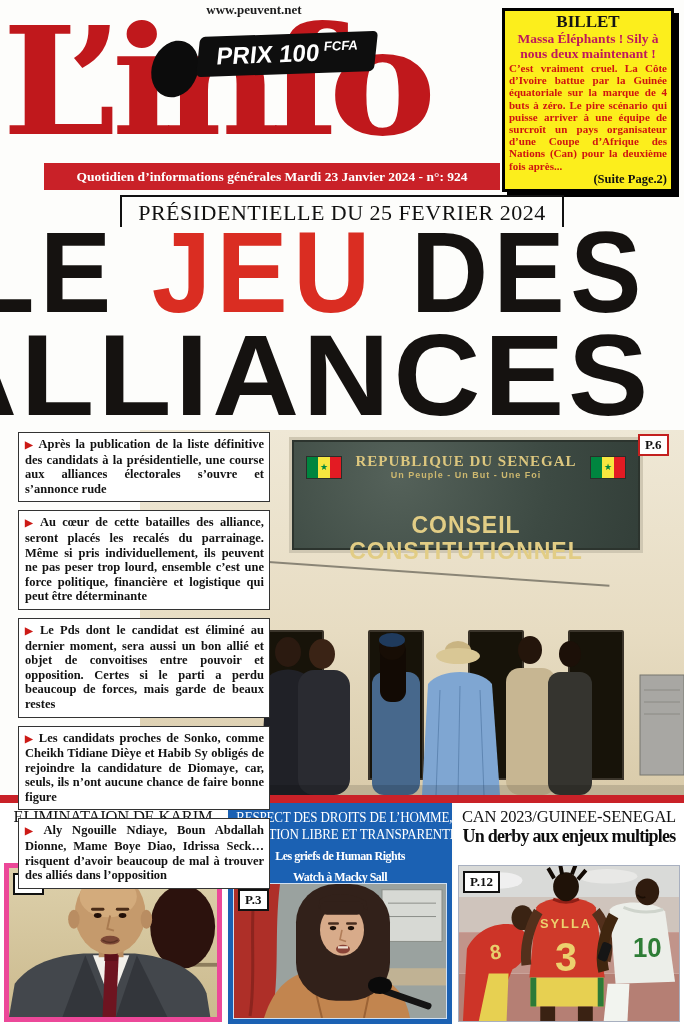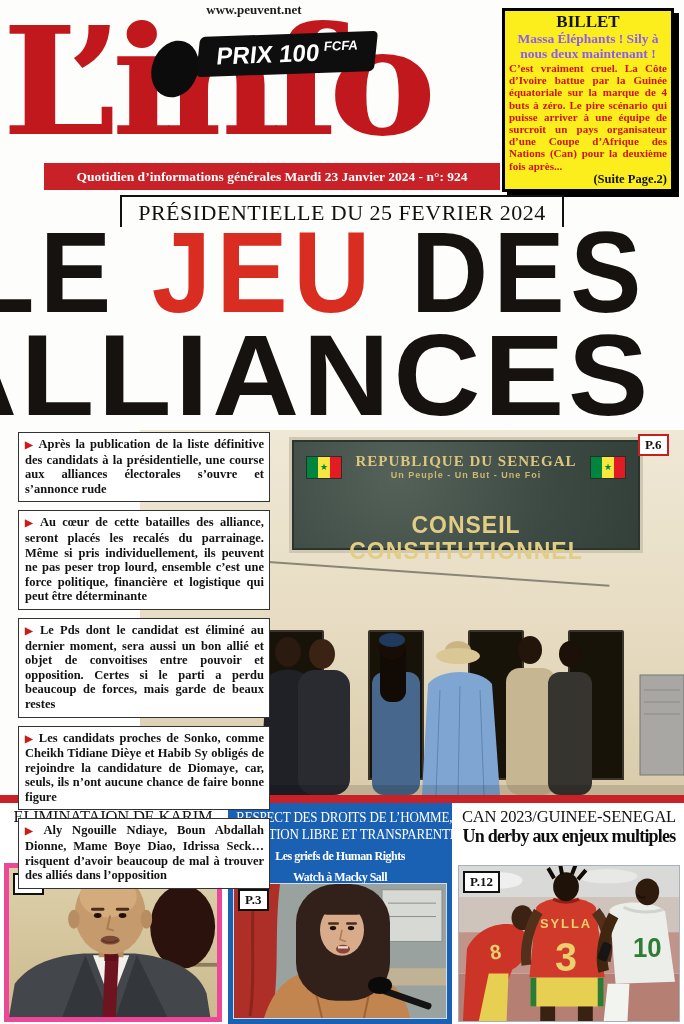--- a/index.html
+++ b/index.html
@@ -8,21 +8,21 @@
     position:relative; width:684px; height:1024px; margin:0 auto;
     background:#fdfdfb; overflow:hidden;
   }
   
   .site-url { position:absolute; top:2px; left:0; width:508px; text-align:center;
     font:bold 13px/16px "Liberation Serif", serif; color:#1c1c1c; }
   .billet { position:absolute; left:502px; top:8px; width:172px; height:184px;
     background:#fcee1c; border:3px solid #000; box-shadow:5px 5px 0 0 #000;
     padding:2px 4px; overflow:hidden; }
   .billet-kicker { text-align:center; font:bold 17px/18px "Liberation Serif", serif; color:#151515; }
-  .billet-headline { text-align:center; font:bold 13.5px/15px "Liberation Serif", serif; color:#8b5cf6; }
+  .billet-headline { text-align:center; font:bold 13.5px/15px "Liberation Serif", serif; color:#be185d; }
   .billet-body { text-align:justify; font:bold 11px/12.2px "Liberation Serif", serif; color:#cf1410; margin-top:1px; }
   .billet-continuation { text-align:right; font:bold 12.5px/14px "Liberation Serif", serif; color:#111; }
   
   .masthead-title { position:absolute; left:2px; top:6px; z-index:3;
     font:bold 150px/150px "DejaVu Serif", serif; color:#c0181c;
     letter-spacing:-10px; transform:scaleX(1.08); transform-origin:left top; }
   .i-dot { position:absolute; left:152px; top:40px; width:46px; height:58px;
     background:#0c0c0c; border-radius:50%; transform:rotate(20deg); z-index:4; }
   .price-ribbon { position:absolute; left:198px; top:34px; width:178px; height:40px;
     background:#0e0e0e; border-radius:5px; transform:rotate(-2deg) skewX(-8deg);

